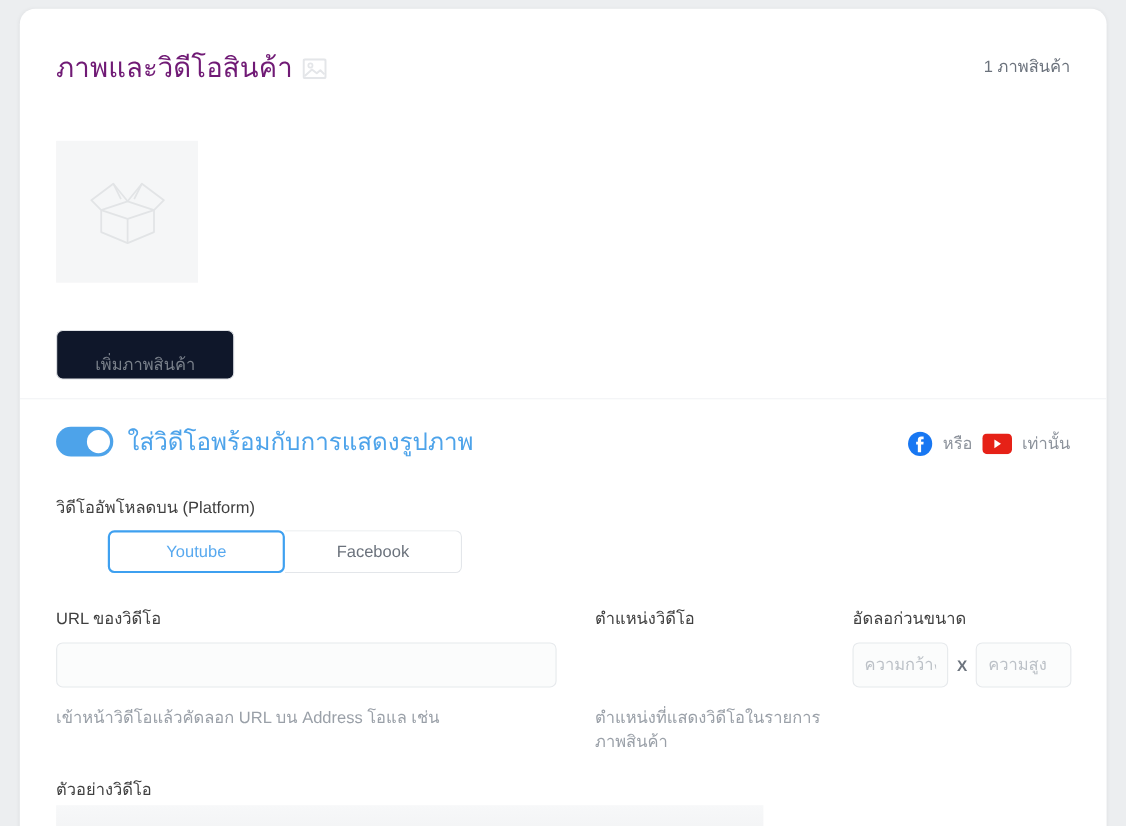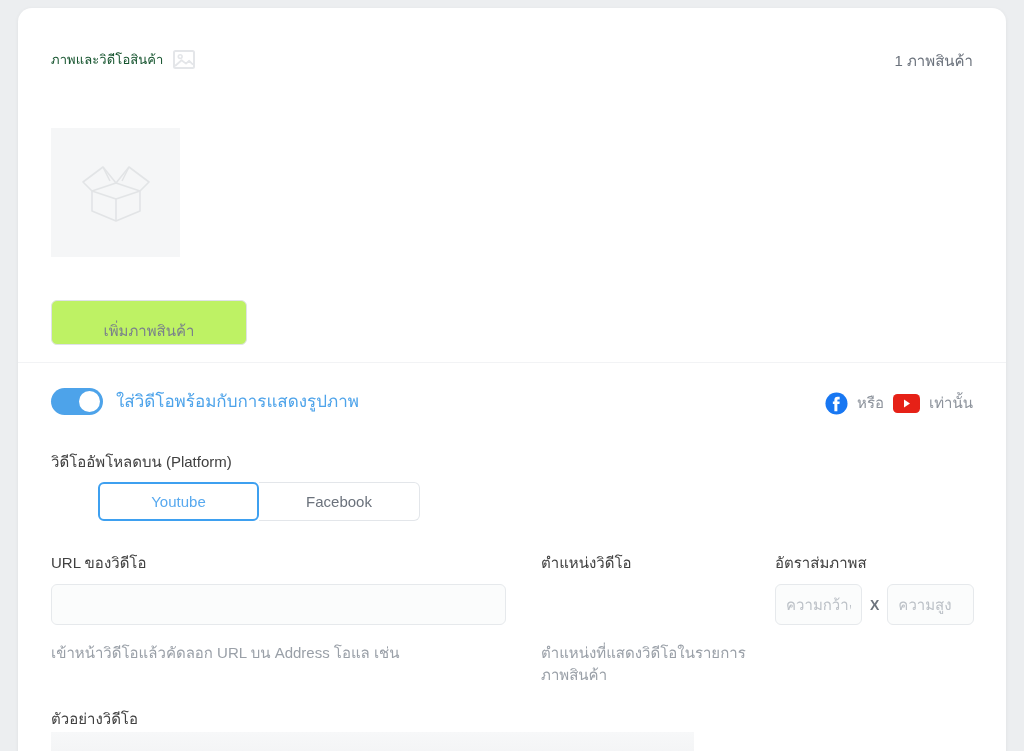--- a/index.html
+++ b/index.html
@@ -36,22 +36,22 @@
   }
   .title-wrap {
     position: absolute;
     left: 33px;
     top: 42px;
     display: flex;
     align-items: center;
     gap: 9px;
   }
   .title-text {
-    font-size: 13px;
-    color: #14532d;
+    font-size: 25px;
+    color: #701a75;
     letter-spacing: 0.1px;
     line-height: 1;
   }
   .img-icon {
     width: 22px;
     height: 19px;
     display: block;
   }
   .count-text {
     position: absolute;
@@ -76,25 +76,25 @@
   }
   .box-icon {
     width: 74px;
     height: 74px;
     display: block;
   }
   .add-img-btn {
     position: absolute;
     left: 33px;
     top: 292px;
-    width: 196px;
+    width: 162px;
     height: 45px;
     border: 1px solid #dfe2e6;
     border-radius: 6px;
-    background: #bef264;
+    background: #0f172a;
     color: #7a818b;
     font-size: 15px;
     font-family: "Liberation Sans", "DejaVu Sans", sans-serif;
     cursor: pointer;
     padding: 18px;
   }
 
   .divider {
     position: absolute;
     left: 0;
@@ -125,21 +125,21 @@
   .toggle .knob {
     position: absolute;
     right: 3px;
     top: 3px;
     width: 21px;
     height: 21px;
     border-radius: 50%;
     background: #ffffff;
   }
   .toggle-label {
-    font-size: 17px;
+    font-size: 22px;
     color: #4da3ea;
     line-height: 1;
   }
 
   .platform-hint {
     position: absolute;
     right: 33px;
     top: 383px;
     display: flex;
     align-items: center;
@@ -343,21 +343,21 @@
     <button class="seg-btn last">Facebook</button>
   </div>
 
   <div class="field-label" id="url-label">URL ของวิดีโอ</div>
   <input class="url-input" id="url-input" type="text" placeholder="" style="">
   <div class="helper" id="url-helper">เข้าหน้าวิดีโอแล้วคัดลอก URL บน Address โอแล เช่น</div>
 
   <div class="field-label" id="position-label">ตำแหน่งวิดีโอ</div>
   <div class="helper" id="position-helper">ตำแหน่งที่แสดงวิดีโอในรายการภาพสินค้า</div>
 
-  <div class="field-label" id="ratio-label">อัตราส่มภาพส</div>
+  <div class="field-label" id="ratio-label">อัดลอก่วนขนาด</div>
   <div class="ratio-row">
     <input class="ratio-input" type="text" placeholder="ความกว้าง" style="">
     <span class="ratio-x">X</span>
     <input class="ratio-input" type="text" placeholder="ความสูง" style="">
   </div>
 
   <div class="field-label" id="preview-label">ตัวอย่างวิดีโอ</div>
   <div class="preview-box"></div>
 
 </div>

